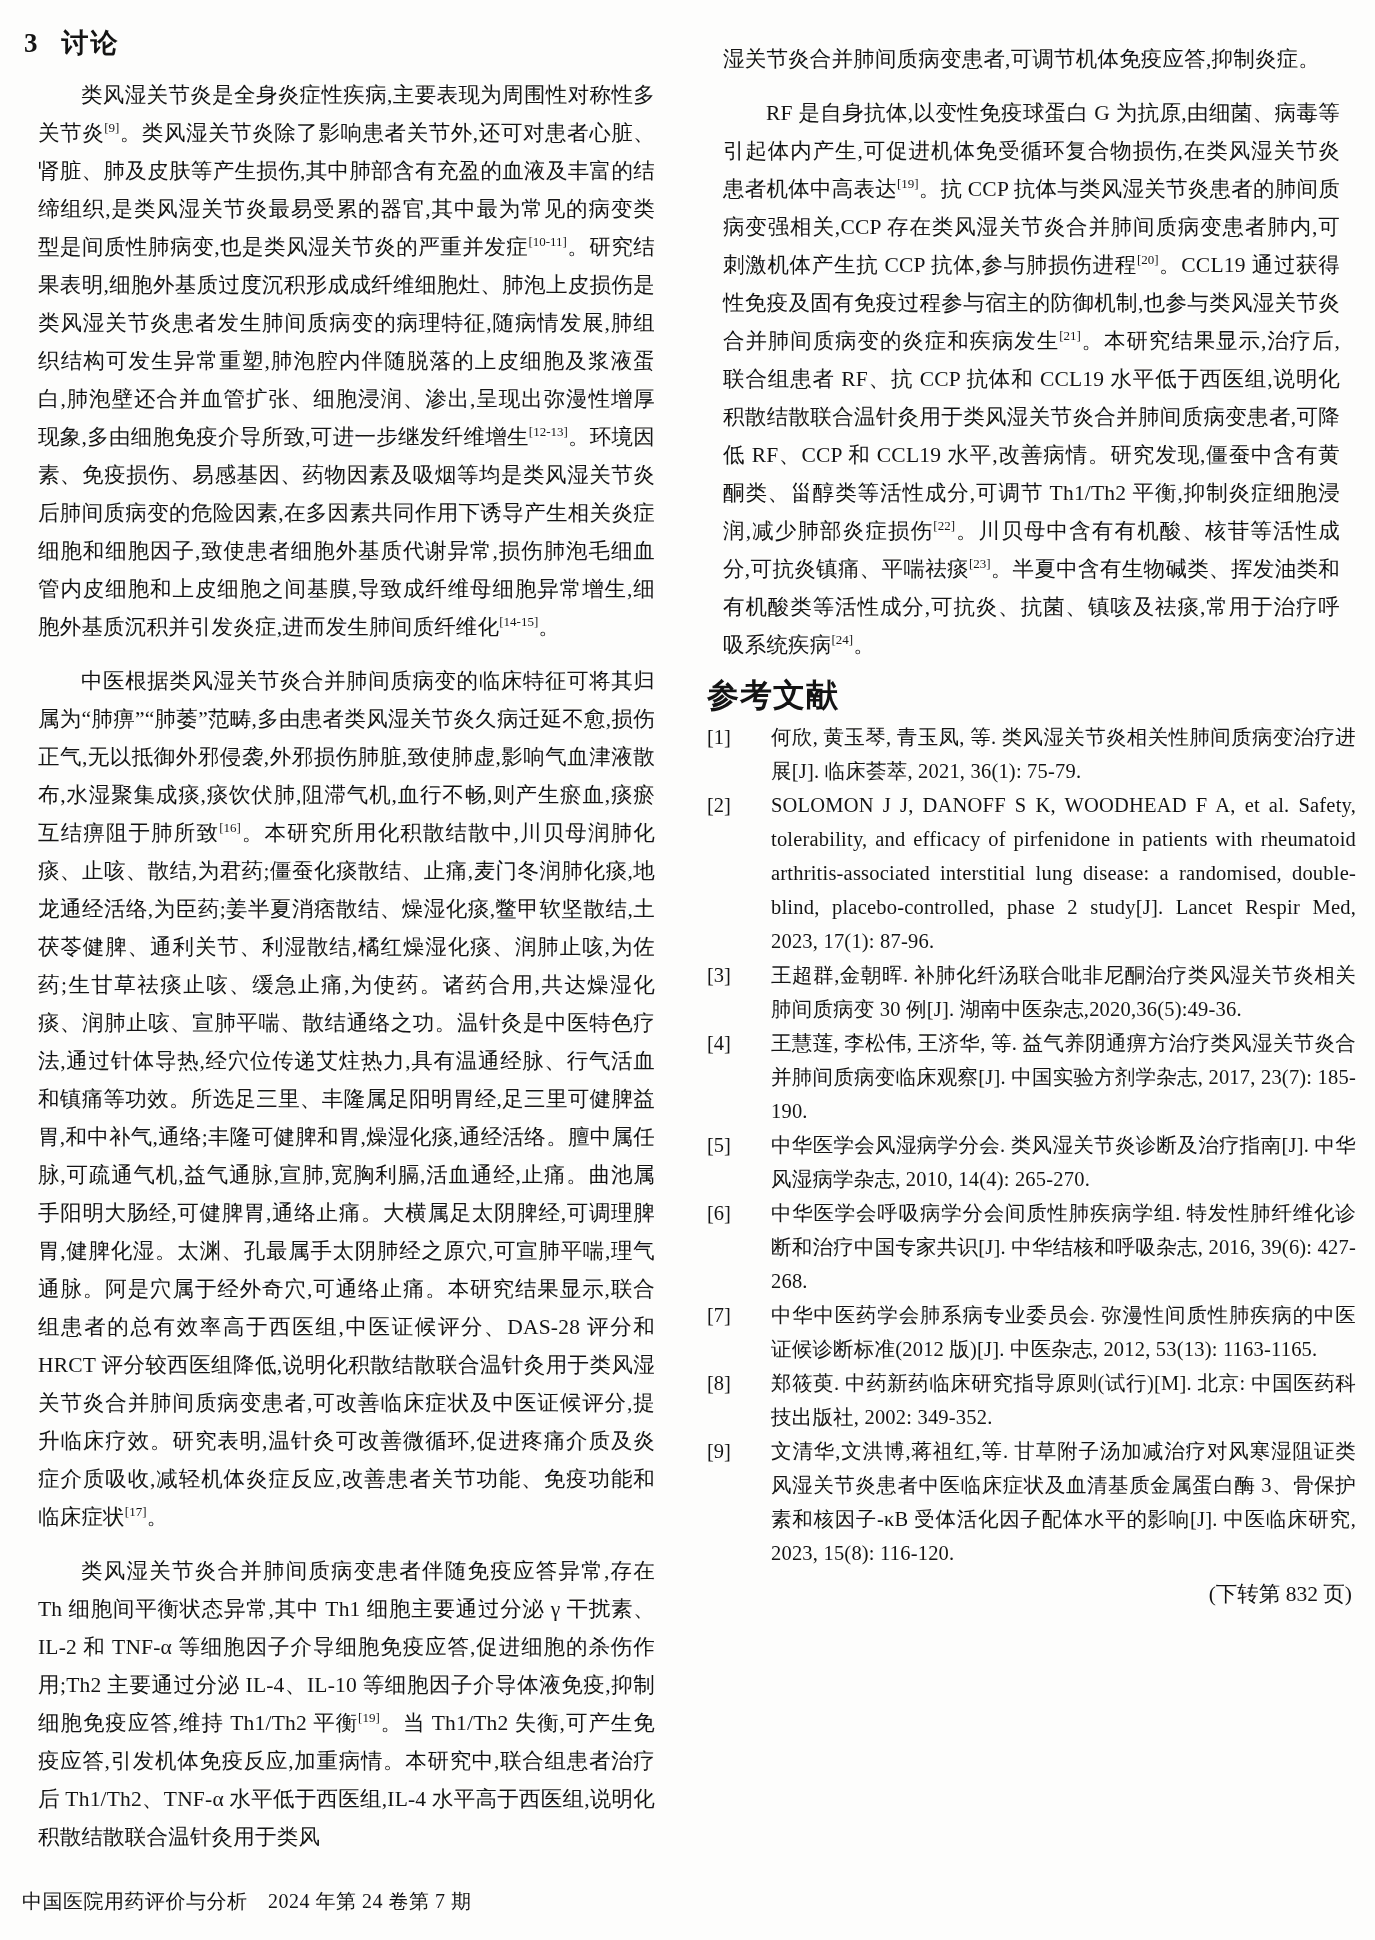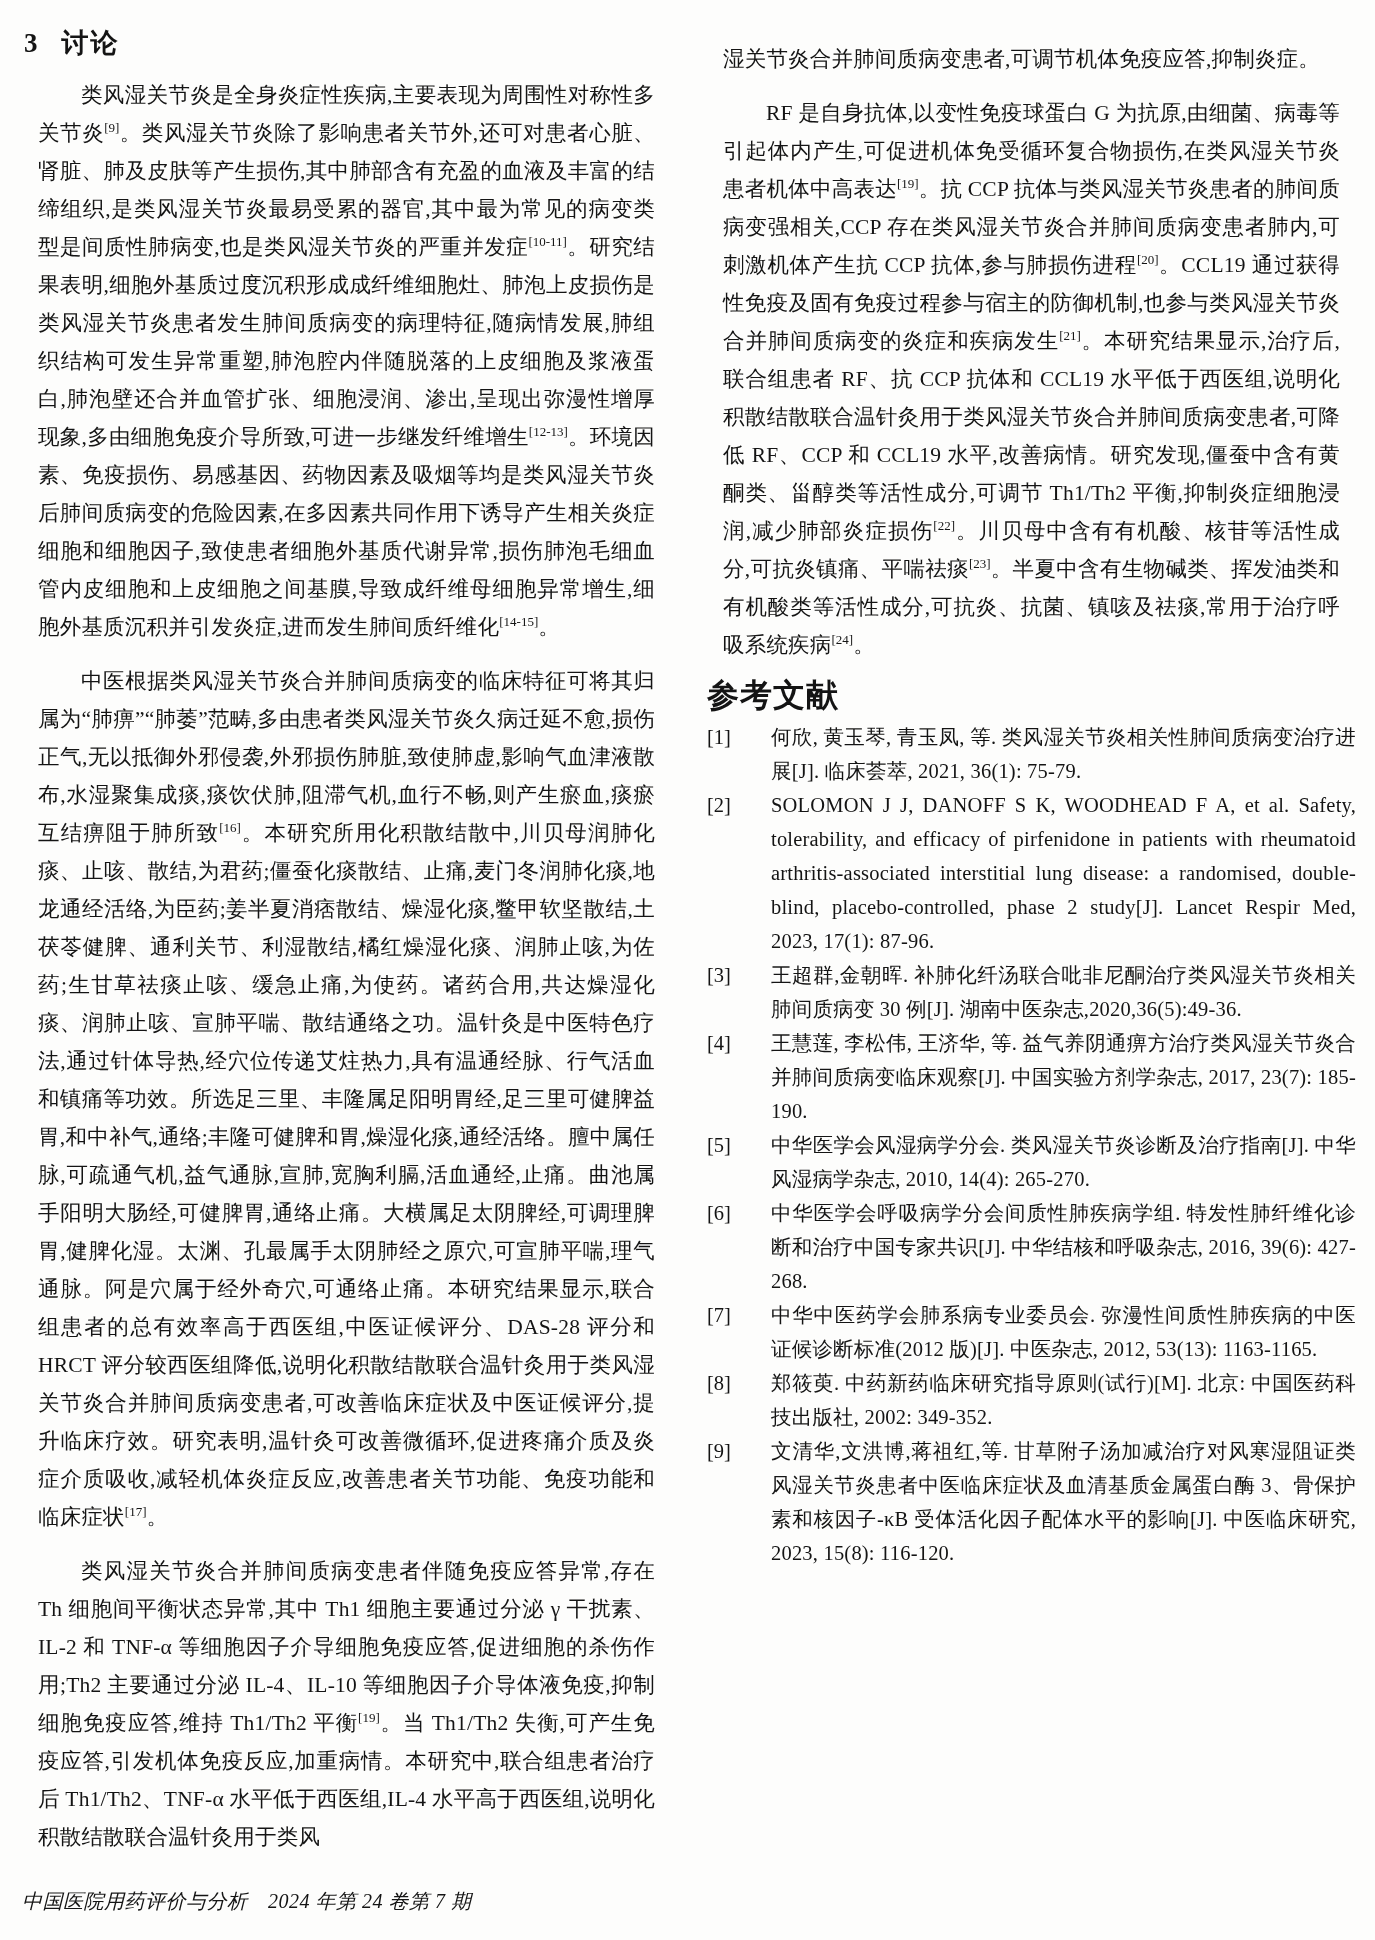--- a/index.html
+++ b/index.html
@@ -90,21 +90,21 @@
     left:22px;
     bottom:26px;
     width:1334px;
     display:flex;
     justify-content:space-between;
     align-items:baseline;
     font-size:20px;
     line-height:26px;
   }
   .footer .f-left{display:flex;gap:14px;align-items:baseline;}
-  .footer .f-right{letter-spacing:0.5px;font-style:italic;}
+  .footer .f-right{letter-spacing:0.5px;}
 </style>
 </head>
 <body>
 
 <div class="page">
 
   <div class="columns">
 
     <div class="column">
       <div class="section-heading">
@@ -160,20 +160,21 @@
           <div class="ref-row">
             <span class="ref-label">[8]</span>
             <span class="ref-text">郑筱萸. 中药新药临床研究指导原则(试行)[M]. 北京: 中国医药科技出版社, 2002: 349-352.</span>
           </div>
           <div class="ref-row">
             <span class="ref-label">[9]</span>
             <span class="ref-text">文清华,文洪博,蒋祖红,等. 甘草附子汤加减治疗对风寒湿阻证类风湿关节炎患者中医临床症状及血清基质金属蛋白酶 3、骨保护素和核因子-κB 受体活化因子配体水平的影响[J]. 中医临床研究, 2023, 15(8): 116-120.</span>
           </div>
         </div>
 
+      <div class="cont-note">(下转第 832 页)</div>
     </div>
 
   </div>
 
   <div class="footer">
     <div class="f-right">中国医院用药评价与分析　2024 年第 24 卷第 7 期</div>
   </div>
 
 </div>
 

